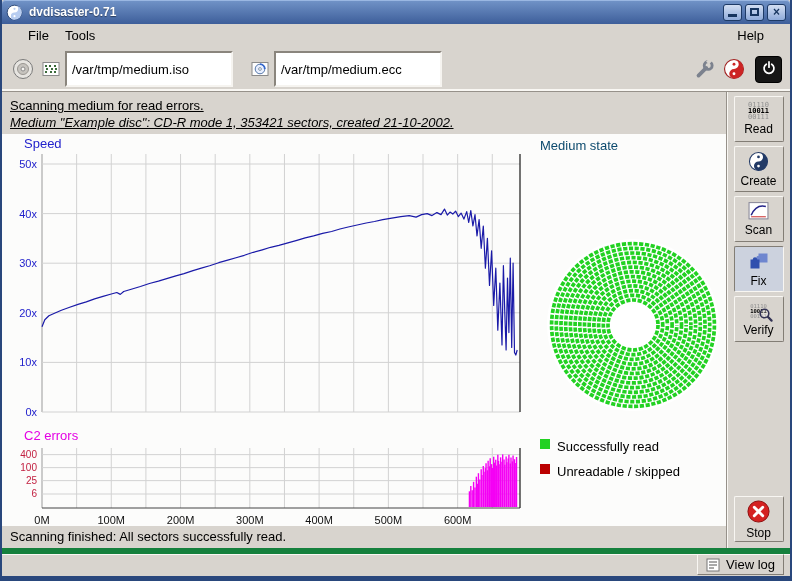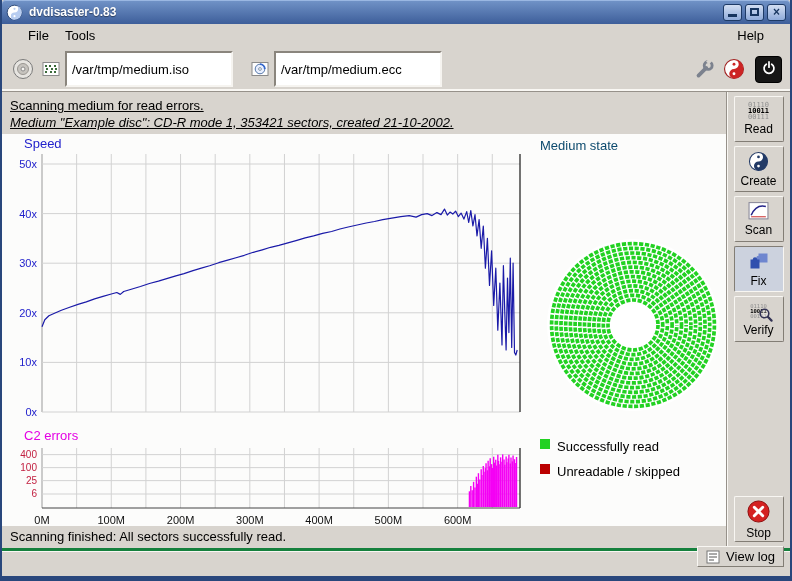--- a/index.html
+++ b/index.html
@@ -66,39 +66,39 @@
               font-size:12px; color:#000; font-family:"Liberation Sans",sans-serif; }
   .side-btn.active { border-color:#827d75 #f8f6f2 #f8f6f2 #827d75; background:#ccd2de; }
   .stop-btn { margin-top:auto; margin-bottom:2px; height:46px; }
   .bin-icon { font-family:"DejaVu Sans Mono",monospace; font-size:7px; line-height:6px; color:#909090; text-align:center; }
   .bin-icon .mid { color:#000; font-weight:bold; }
   .bin-icon.small { font-size:5.5px; line-height:5px; }
   .verify-ic { position:relative; width:26px; height:20px; display:flex; flex-direction:column; justify-content:center; }
   .verify-ic svg { position:absolute; right:-2px; bottom:-2px; }
 
   
-  .statusbar { height:28px; flex:0 0 28px; display:flex; align-items:flex-end; justify-content:flex-end;
-               padding:9px 6px; border-top:3px solid #15803d; box-shadow:inset 0 1px 0 #f9f7f3; }
+  .statusbar { height:28px; flex:0 0 28px; display:flex; align-items:flex-start; justify-content:flex-end;
+               padding:0 6px; border-top:6px solid #15803d; box-shadow:inset 0 1px 0 #f9f7f3; }
   .viewlog-btn { display:flex; align-items:center; gap:6px; font-size:13px; padding:2px 8px; background:#d8d4ce;
                  border:1px solid; border-color:#f8f6f2 #827d75 #827d75 #f8f6f2; color:#000;
                  font-family:"Liberation Sans",sans-serif; }
 </style>
 </head>
 <body>
 
 <div class="window">
 
   <div class="titlebar">
     <svg width="17" height="17" viewBox="0 0 20 20">
       <circle cx="10" cy="10" r="8.6" fill="#ffffff" stroke="#1c3a6a"></circle>
       <path d="M10,1.4 A8.6,8.6 0 0 1 10,18.6 A4.3,4.3 0 0 1 10,10 A4.3,4.3 0 0 0 10,1.4 Z" fill="#b8cdf0"></path>
       <circle cx="10" cy="5.7" r="1.3" fill="#b8cdf0"></circle>
         <circle cx="10" cy="14.3" r="1.3" fill="#ffffff"></circle>
     </svg>
-    <span class="title-text">dvdisaster-0.83</span>
+    <span class="title-text">dvdisaster-0.71</span>
     <span class="winbtn">
         <span class="g-min"></span>
       </span>
     <span class="winbtn">
         <span class="g-max"></span>
       </span>
     <span class="winbtn">
         <span>×</span>
       </span>
   </div>

